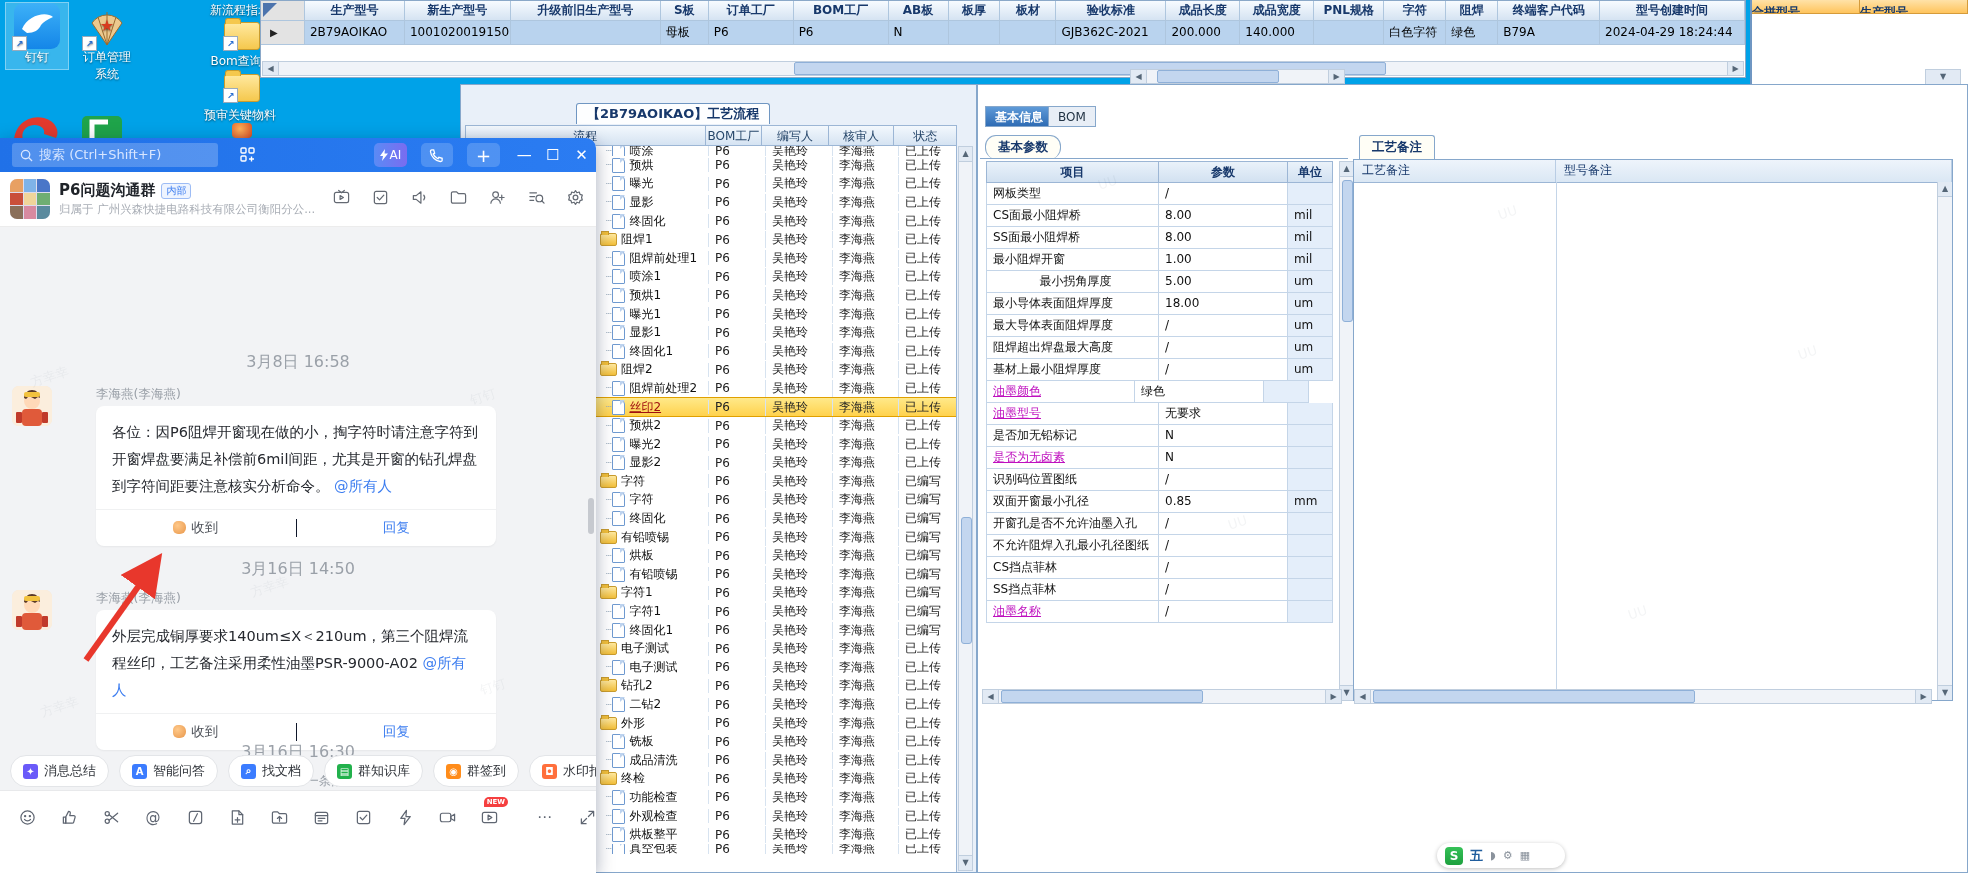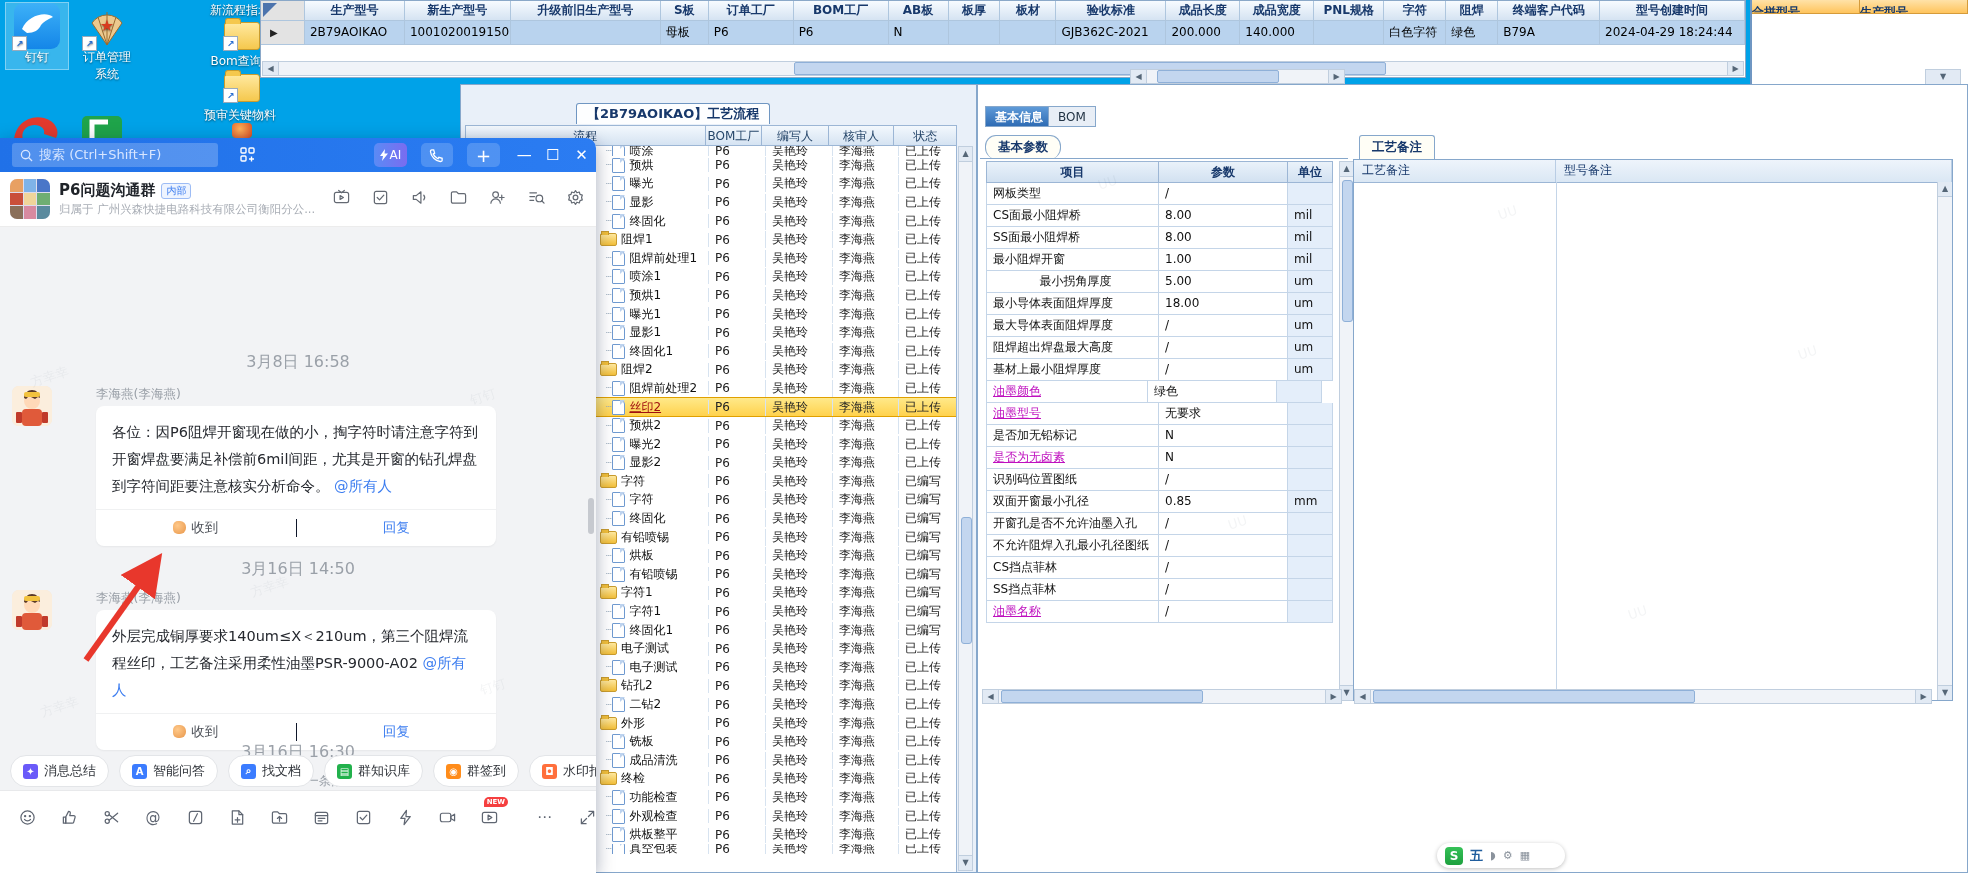--- a/index.html
+++ b/index.html
@@ -746,21 +746,21 @@
             <div class="k" style="width: 173px;"><span>阻焊超出焊盘最大高度</span></div>
             <div style="width: 129px;">/</div>
             <div class="u" style="width: 45px;">um</div>
           </div>
           <div class="prw">
             <div class="k" style="width: 173px;"><span>基材上最小阻焊厚度</span></div>
             <div style="width: 129px;">/</div>
             <div class="u" style="width: 45px;">um</div>
           </div>
           <div class="prw">
-            <div class="k" style="width: 162px;"><span class="kmag">油墨颜色</span></div>
+            <div class="k" style="width: 149px;"><span class="kmag">油墨颜色</span></div>
             <div style="width: 129px;">绿色</div>
             <div class="u" style="width: 45px;"></div>
           </div>
           <div class="prw">
             <div class="k" style="width: 173px;"><span class="kmag">油墨型号</span></div>
             <div style="width: 129px;">无要求</div>
             <div class="u" style="width: 45px;"></div>
           </div>
           <div class="prw">
             <div class="k" style="width: 173px;"><span>是否加无铅标记</span></div>

